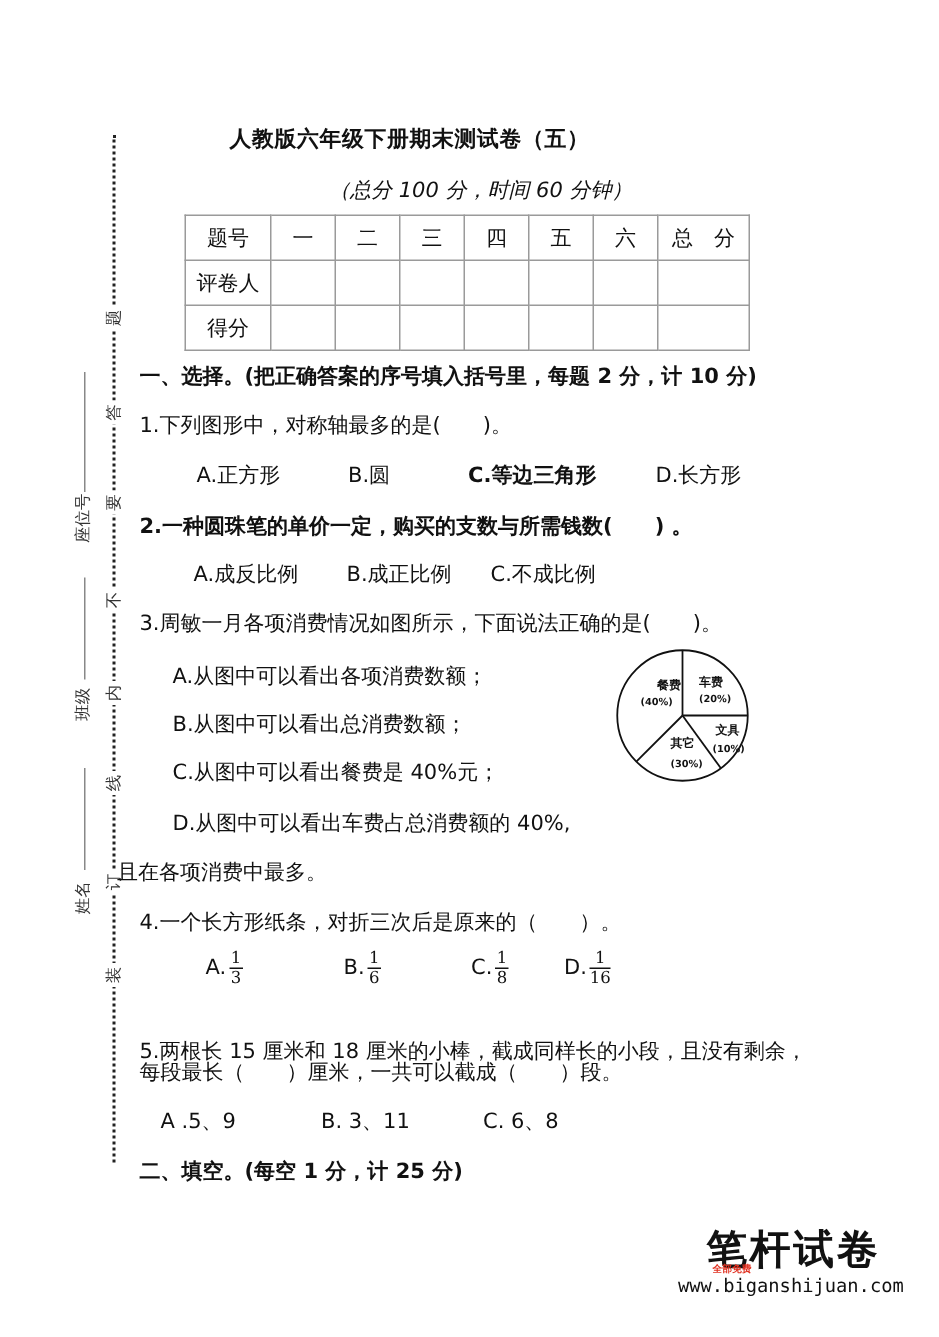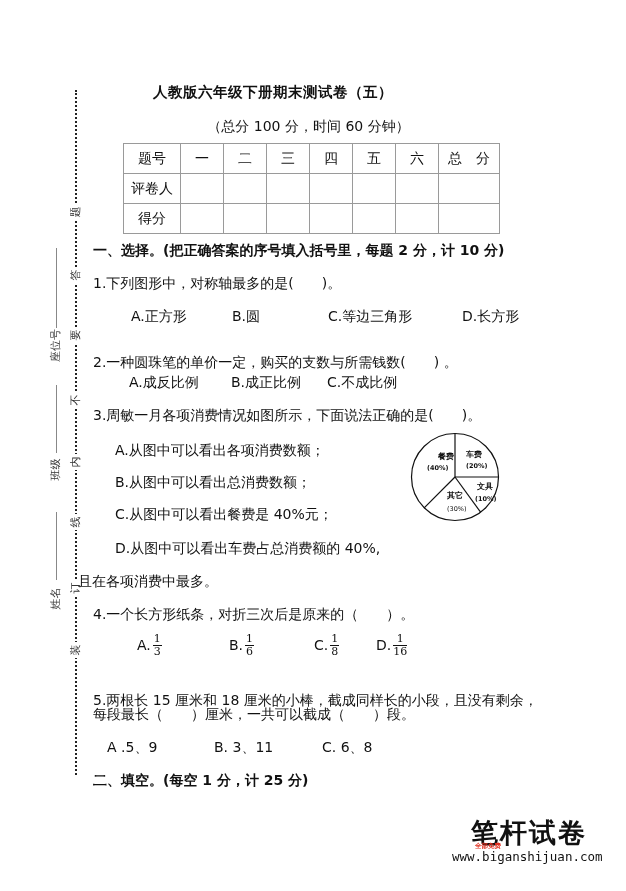--- a/index.html
+++ b/index.html
@@ -2,21 +2,21 @@
 <html><head>
   <meta charset="utf-8">
   <style>
     html, body { margin: 0; padding: 0; }
     body {
       width: 626px; height: 891px; background: #ffffff; position: relative; overflow: hidden;
       font-family: "DejaVu Sans", "Liberation Sans", sans-serif; color: #111;
     }
     .abs { position: absolute; }
     .title { left: 0; width: 546px; top: 83px; text-align: center; font-size: 14.5px; font-weight: bold; letter-spacing: 0.5px; }
-    .subtitle { left: 4px; width: 609px; top: 118px; text-align: center; font-size: 14px; }
+    .subtitle { left: 16px; width: 609px; top: 118px; text-align: center; font-size: 14px; font-style: italic; }
     table.score { position: absolute; left: 123px; top: 143px; border-collapse: collapse; }
     table.score td {
       border: 1px solid #9a9a9a; height: 29px; text-align: center; font-size: 14px; padding: 0;
     }
     table.score td.c0 { width: 56px; }
     table.score td.cn { width: 42px; }
     table.score td.ct { width: 60px; }
     .line { font-size: 14px; white-space: nowrap; }
     .h1 { font-weight: bold; font-size: 14px; }
     .opt { font-size: 14px; white-space: nowrap; }
@@ -90,24 +90,24 @@
 <div class="abs vline" style="left:56px; top:385px; height:68px;"></div>
 <div class="abs mlabel" style="left:35px; top:462px;">班级</div>
 <div class="abs vline" style="left:56px; top:512px; height:68px;"></div>
 <div class="abs mlabel" style="left:35px; top:591px;">姓名</div>
 
 <div class="abs line h1" style="left:93px; top:242px;">一、选择。(把正确答案的序号填入括号里，每题 2 分，计 10 分)</div>
 
 <div class="abs line" style="left:93px; top:275px;">1.下列图形中，对称轴最多的是(　　)。</div>
 <div class="abs opt" style="left:131px; top:308px;">A.正方形</div>
 <div class="abs opt" style="left:232px; top:308px;">B.圆</div>
-<div class="abs opt" style="left:328px; top:308px;">C.等边三角形</div>
-<div class="abs opt" style="left:437px; top:308px;margin-left:25px;">D.长方形</div>
+<div class="abs opt" style="left:312px; top:308px;font-weight:bold;">C.等边三角形</div>
+<div class="abs opt" style="left:437px; top:308px;">D.长方形</div>
 
-<div class="abs line" style="left:93px; top:354px;">2.一种圆珠笔的单价一定，购买的支数与所需钱数(　　) 。</div>
+<div class="abs line" style="left:93px; top:342px;font-weight:bold;">2.一种圆珠笔的单价一定，购买的支数与所需钱数(　　) 。</div>
 <div class="abs opt" style="left:129px; top:374px;">A.成反比例</div>
 <div class="abs opt" style="left:231px; top:374px;">B.成正比例</div>
 <div class="abs opt" style="left:327px; top:374px;">C.不成比例</div>
 
 <div class="abs line" style="left:93px; top:407px;">3.周敏一月各项消费情况如图所示，下面说法正确的是(　　)。</div>
 <div class="abs opt" style="left:115px; top:442px;">A.从图中可以看出各项消费数额；</div>
 <div class="abs opt" style="left:115px; top:474px;">B.从图中可以看出总消费数额；</div>
 <div class="abs opt" style="left:115px; top:506px;">C.从图中可以看出餐费是 40%元；</div>
 <div class="abs opt" style="left:115px; top:540px;">D.从图中可以看出车费占总消费额的  40%,</div>
 <div class="abs line" style="left:78px; top:573px;">且在各项消费中最多。</div>
@@ -120,21 +120,21 @@
     <line x1="45" y1="45" x2="70.6" y2="80.2" stroke="#111" stroke-width="1.2"></line>
     <line x1="45" y1="45" x2="14.2" y2="75.8" stroke="#111" stroke-width="1.2"></line>
   </svg>
   <div class="abs" style="left:28px; top:19px; font-size:8px; font-weight:bold;">餐费</div>
   <div class="abs" style="left:17px; top:32px; font-size:6.5px; font-weight:bold;">(40%)</div>
   <div class="abs" style="left:56px; top:17px; font-size:8px; font-weight:bold;">车费</div>
   <div class="abs" style="left:56px; top:30px; font-size:6.5px; font-weight:bold;">(20%)</div>
   <div class="abs" style="left:67px; top:49px; font-size:8px; font-weight:bold;">文具</div>
   <div class="abs" style="left:65px; top:63px; font-size:6.5px; font-weight:bold;">(10%)</div>
   <div class="abs" style="left:37px; top:58px; font-size:8px; font-weight:bold;">其它</div>
-  <div class="abs" style="left:37px; top:73px; font-size:6.5px; font-weight:normal;">(30%)</div>
+  <div class="abs" style="left:37px; top:73px; font-size:6.5px; font-weight:bold;">(30%)</div>
 </div>
 
 <div class="abs line" style="left:93px; top:606px;">4.一个长方形纸条，对折三次后是原来的（　　）。</div>
 <div class="abs opt" style="left:137px; top:633px;">
   <span>A.</span><span class="frac"><span class="num">1</span><span class="den">3</span></span>
 </div>
 <div class="abs opt" style="left:229px; top:633px;">
   <span>B.</span><span class="frac"><span class="num">1</span><span class="den">6</span></span>
 </div>
 <div class="abs opt" style="left:314px; top:633px;">

